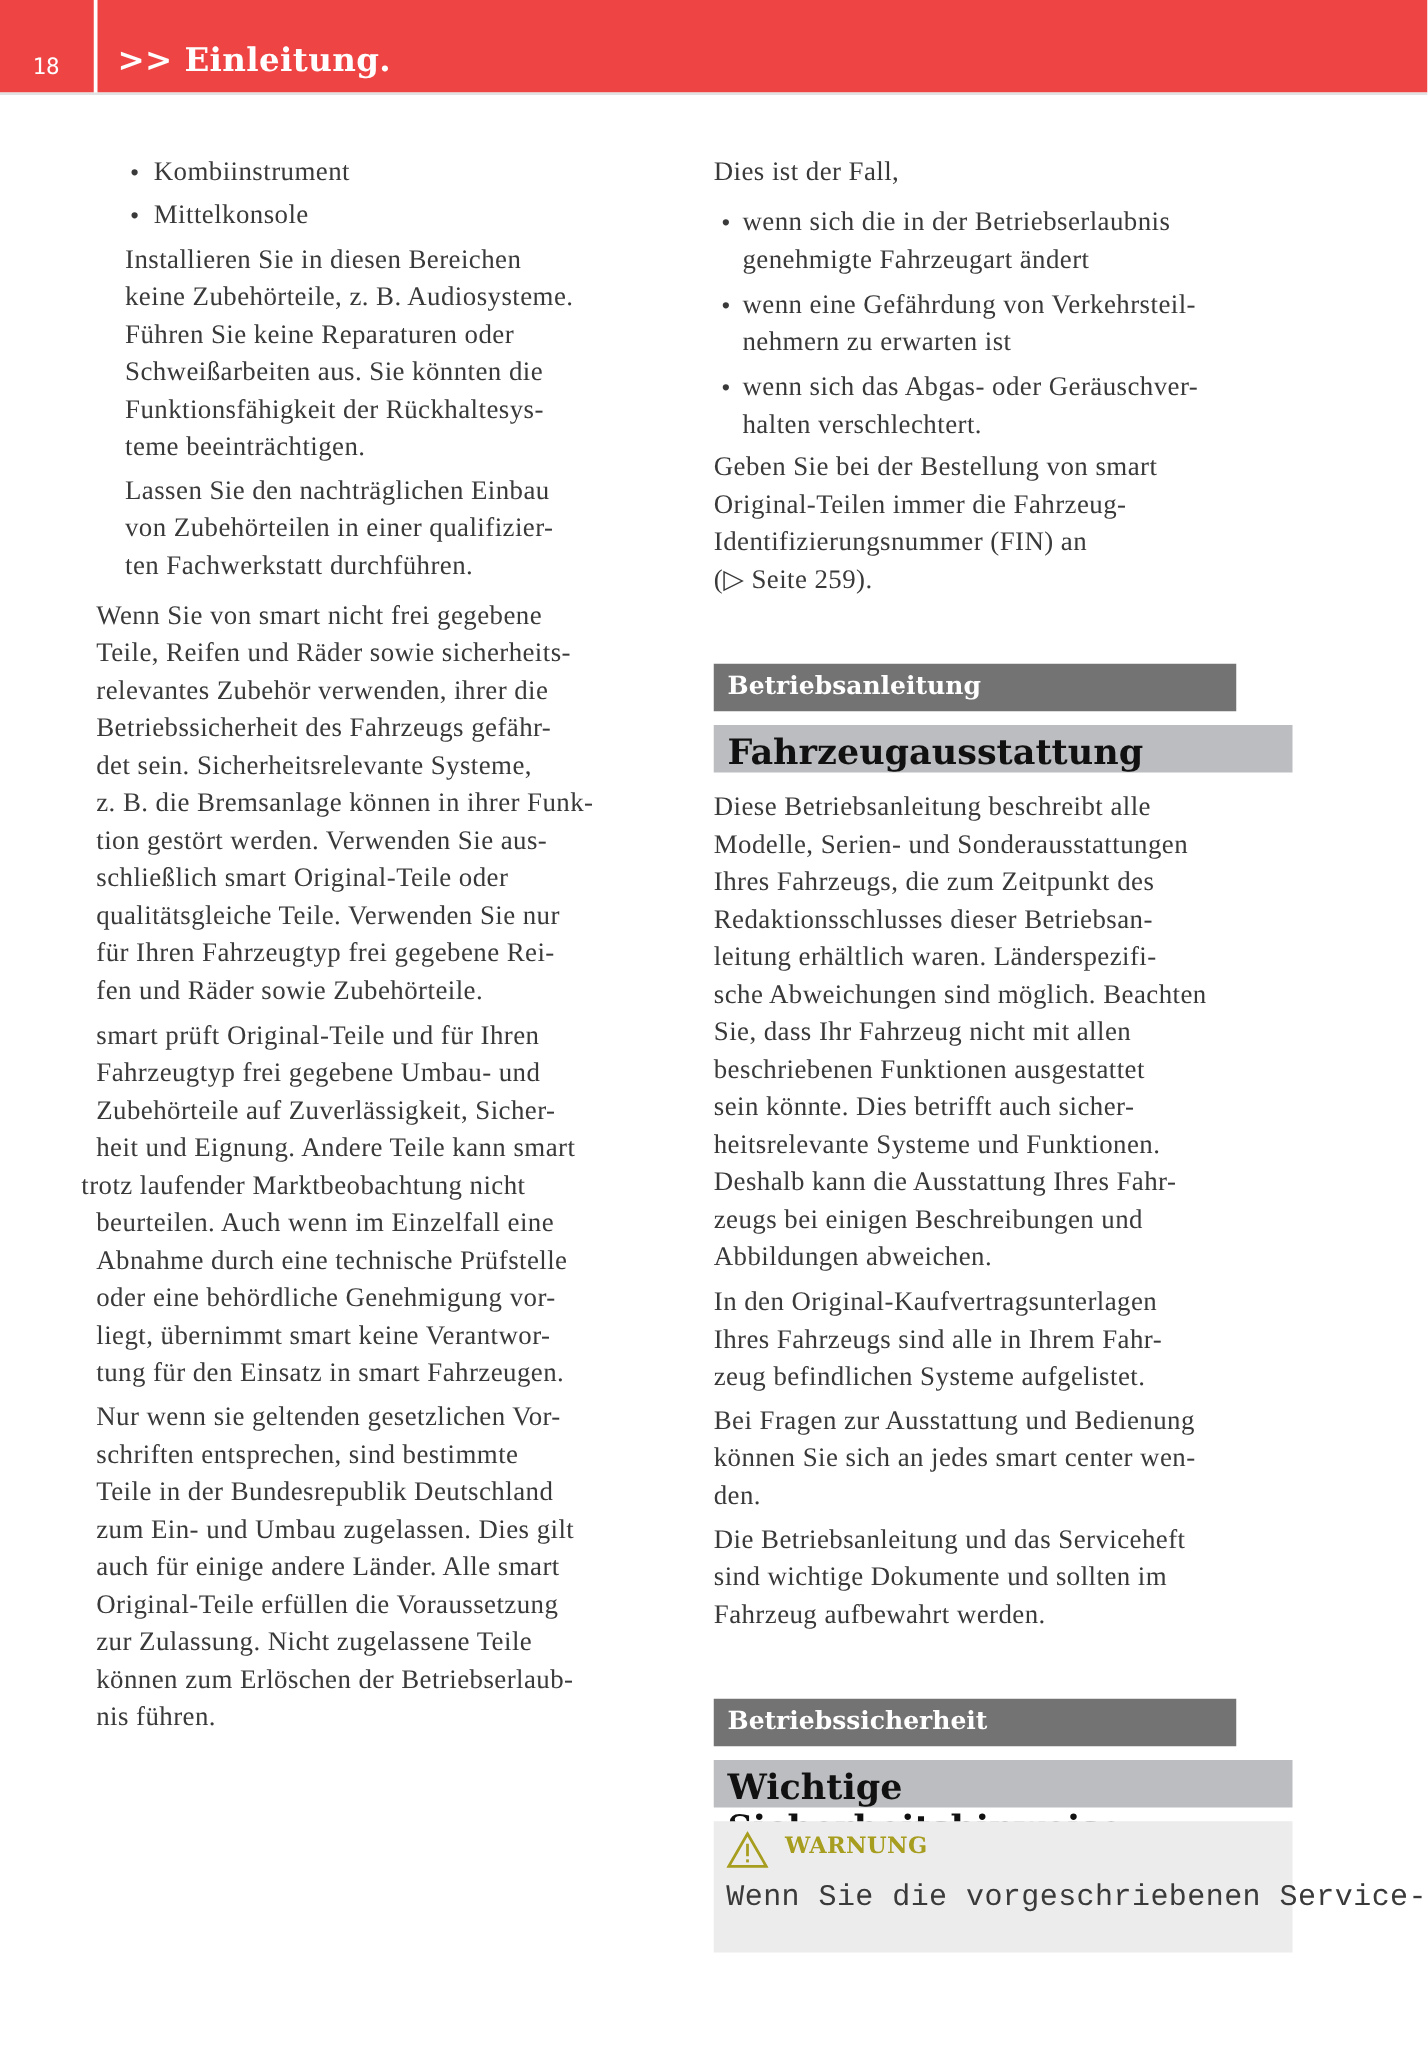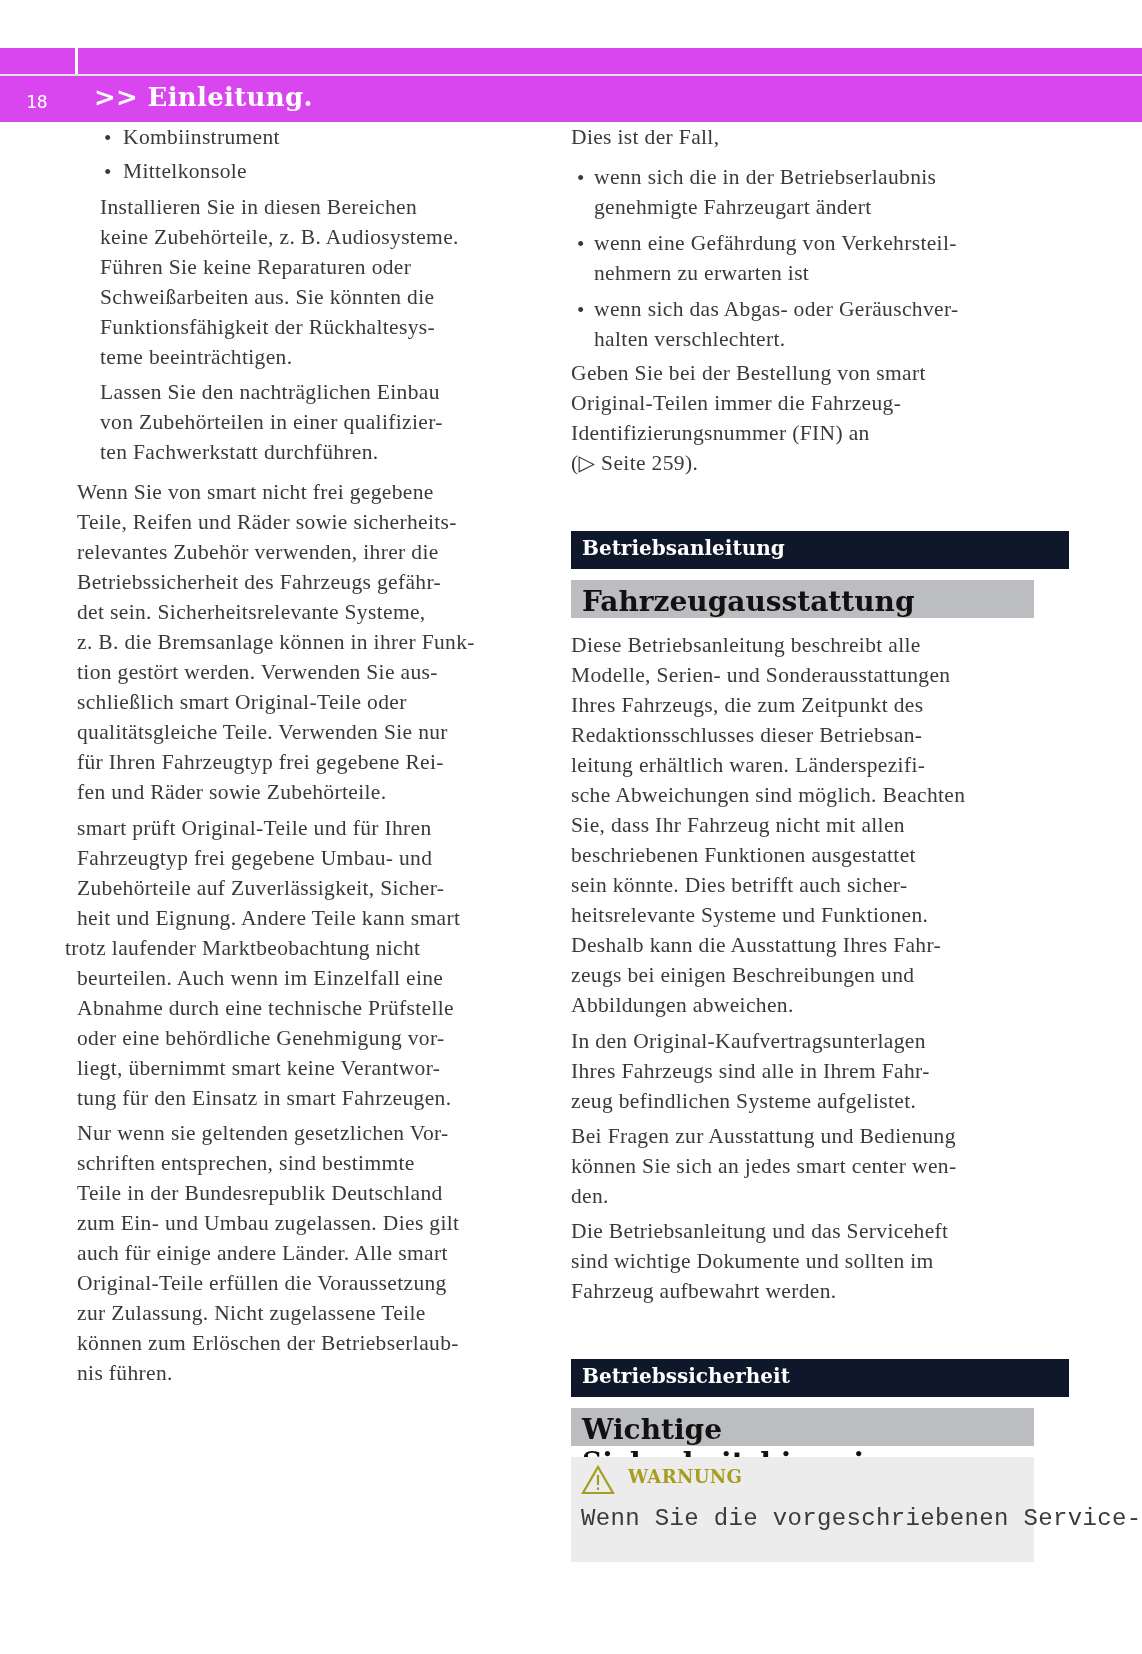--- a/index.html
+++ b/index.html
@@ -1,31 +1,31 @@
 <!DOCTYPE html>
 <html><head>
   <meta charset="utf-8">
   <style>
     html, body { margin: 0; padding: 0; background: #ffffff; }
     body { width: 1142px; height: 1654px; position: relative; overflow: hidden;
            font-family: "Liberation Serif", "DejaVu Serif", serif; color: #3a3a3a; }
-    .header { position: absolute; left: 0; top: 0; width: 1142px; height: 74px; background: #d946ef; margin-top: 48px; }
+    .header { position: absolute; left: 0; top: 0; width: 1142px; height: 74px; background: #ef4444; }
     .header-divider { position: absolute; left: 0; top: 74px; width: 1142px; height: 2px; background: #e2e2e2; }
     .page-num-cell { position: absolute; left: 0; top: 0; width: 75px; height: 74px; }
     .vrule { position: absolute; left: 75px; top: 0; width: 3px; height: 76px; background: #ffffff; }
     .page-num { position: absolute; left: 26px; top: 43px; font-family: "DejaVu Sans Mono", monospace;
                 font-size: 18px; color: #ffffff; }
     .chapter { position: absolute; left: 94px; top: 34px; font-family: "DejaVu Serif", serif;
                font-weight: bold; font-size: 26px; color: #ffffff; letter-spacing: 0.3px; }
 
     .line { position: absolute; white-space: nowrap; font-size: 21.5px; line-height: 30px; color: #3a3a3a;
             font-family: "Liberation Serif", serif; letter-spacing: 0.35px; }
     .bullet-dot { position: absolute; font-size: 21px; line-height: 30px; color: #3a3a3a; }
 
-    .h-dark { position: absolute; left: 571px; width: 498px; height: 38px; background: #0f172a; }
+    .h-dark { position: absolute; left: 571px; width: 418px; height: 38px; background: #737373; }
     .h-dark span { position: absolute; left: 11px; top: 5px; font-family: "DejaVu Serif", serif;
                    font-weight: bold; font-size: 20px; color: #ffffff; }
     .h-light { position: absolute; left: 571px; width: 463px; height: 38px; background: #bcbdc0; }
     .h-light span { position: absolute; left: 11px; top: 5px; font-family: "DejaVu Serif", serif;
                     font-weight: bold; font-size: 28px; color: #111111; }
 
     .warn-box { position: absolute; left: 571px; top: 1457px; width: 463px; height: 105px; background: #ececed; }
     .warn-icon { position: absolute; left: 10px; top: 8px; width: 34px; height: 30px; }
     .warn-title { position: absolute; left: 57px; top: 9px; font-family: "DejaVu Serif", serif; font-weight: bold;
                   font-size: 18px; color: #a79d1e; letter-spacing: 0.3px; }

